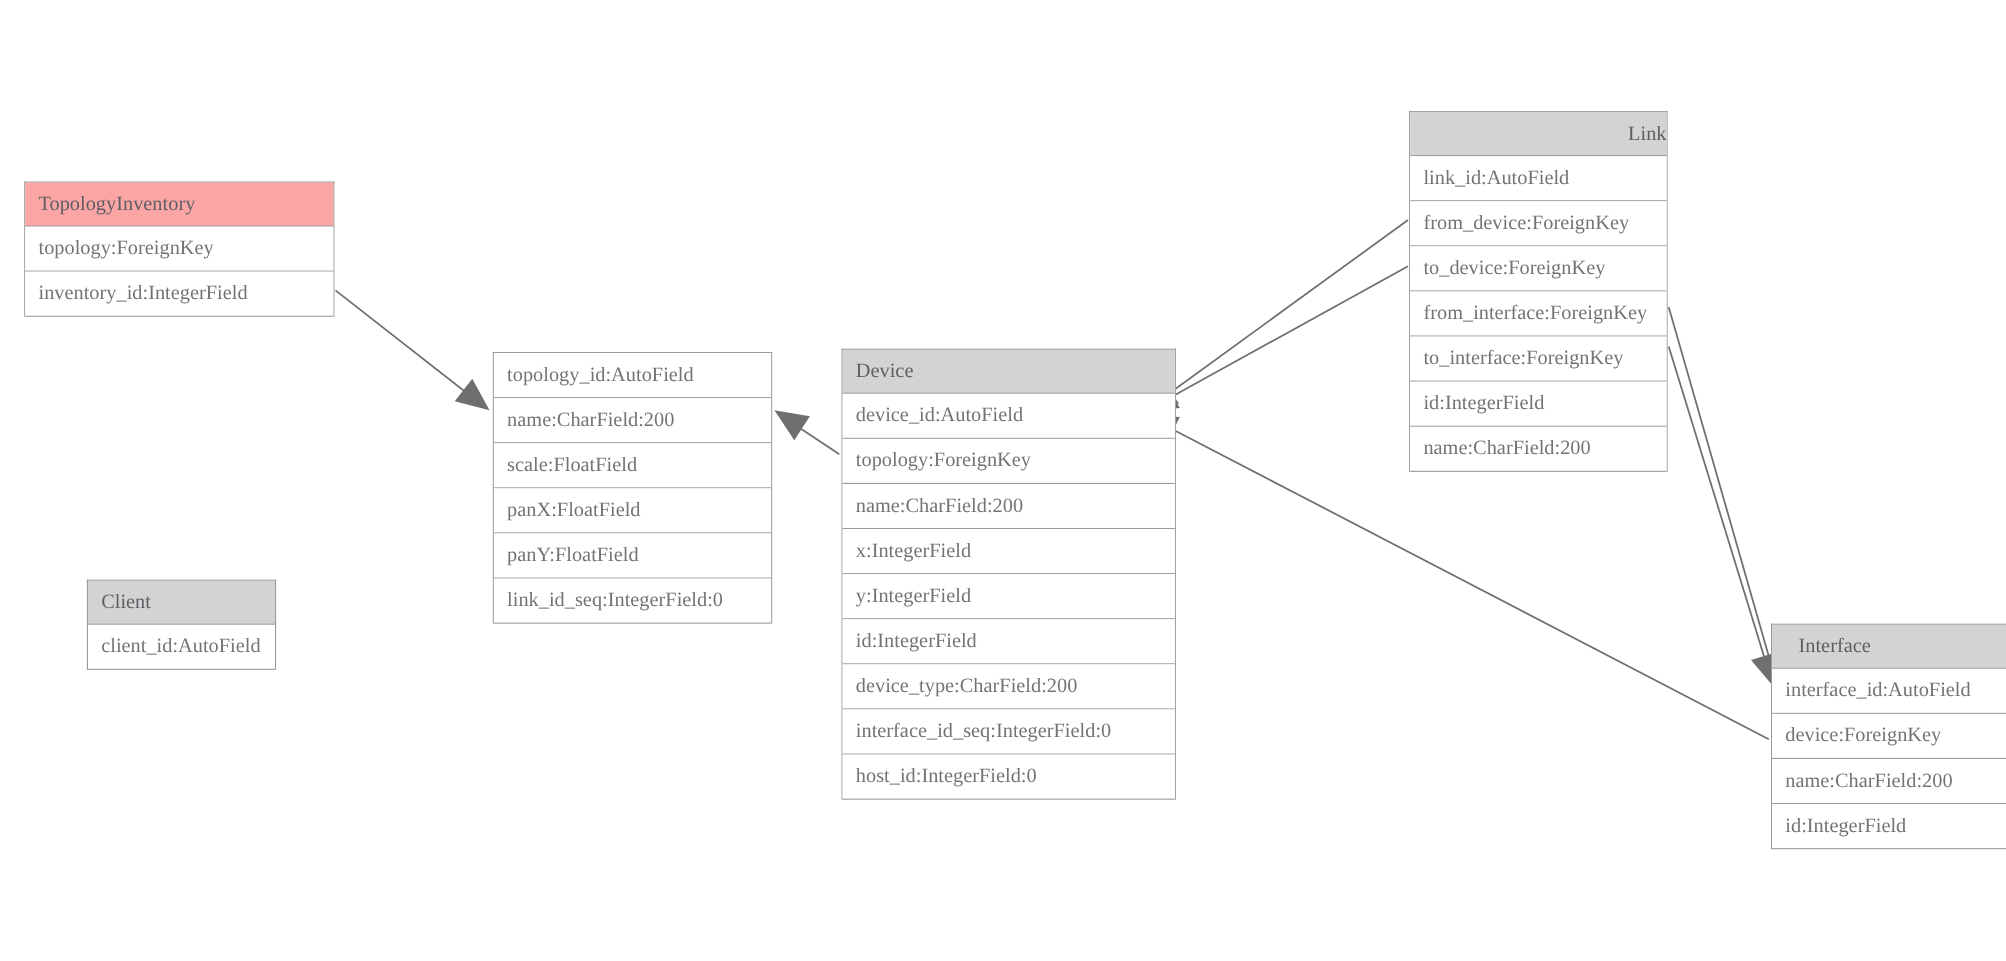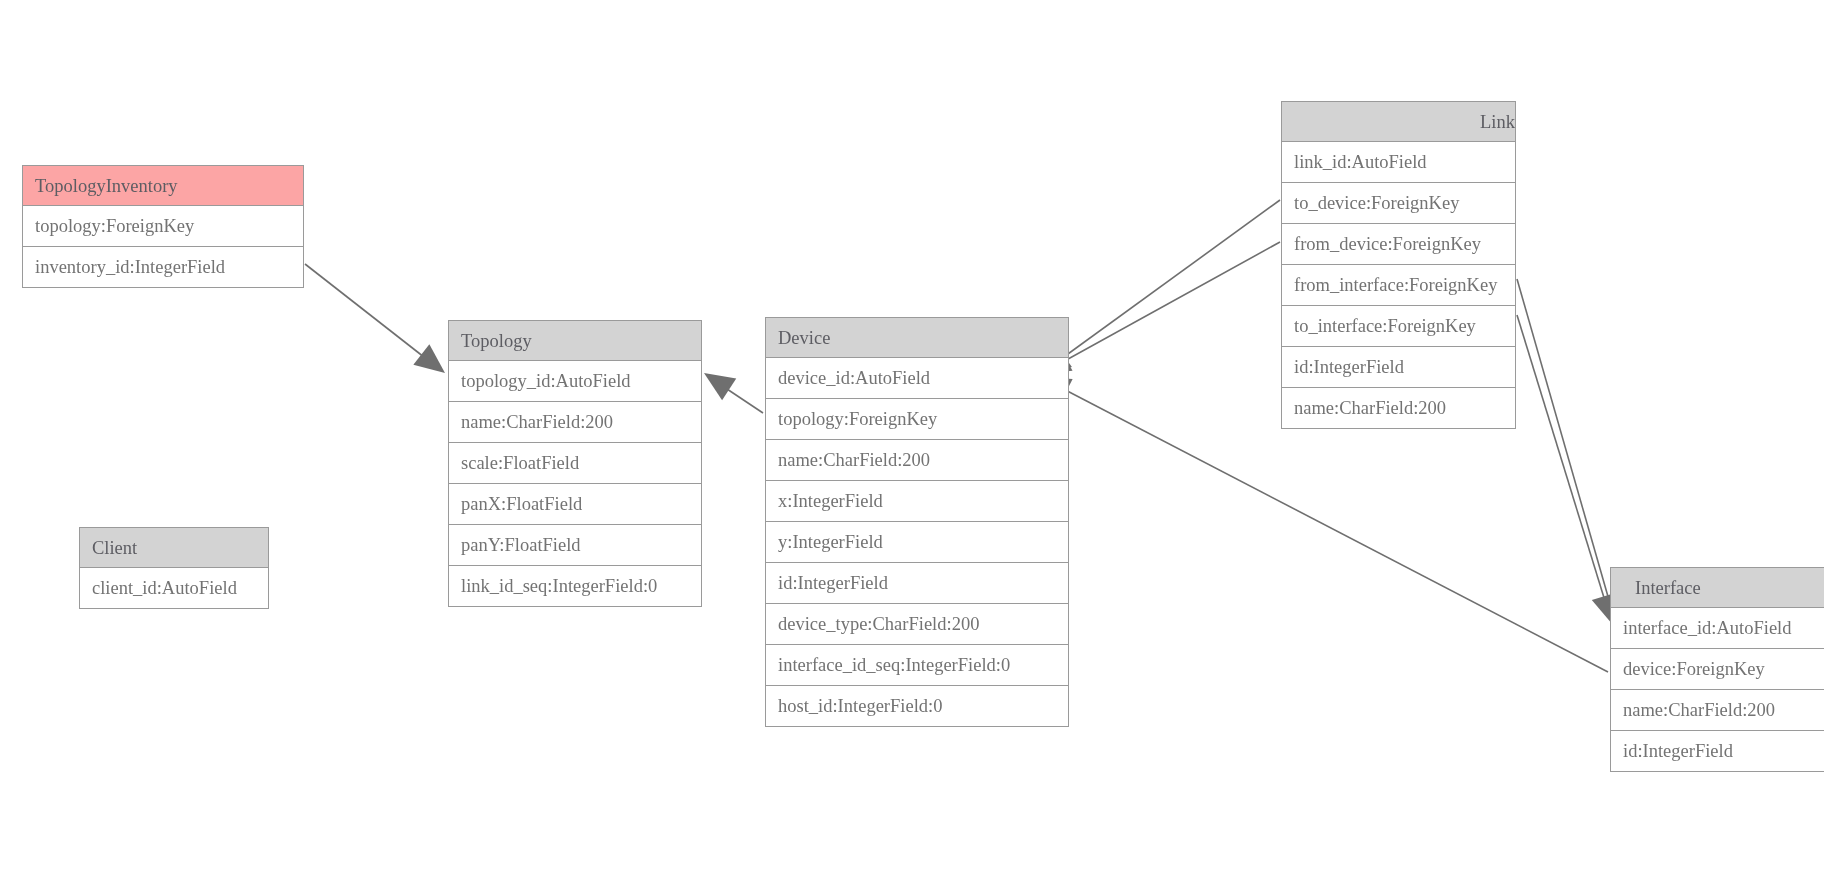--- a/index.html
+++ b/index.html
@@ -95,49 +95,48 @@
       </g>
     </svg>
 
   <div id="entity-layer">
       <div class="entity" style="left: 22px; top: 165px; width: 282px; border-color: rgb(154, 154, 154);">
         <div class="entity-header" style="background: #fca5a5;">TopologyInventory</div>
         <div class="entity-field">topology:ForeignKey</div>
         <div class="entity-field">inventory_id:IntegerField</div>
       </div>
       <div class="entity" style="left: 448px; top: 320px; width: 254px; border-color: rgb(154, 154, 154);">
-        <div class="entity-header" style="background: rgb(211, 211, 211);">Topology</div>
         <div class="entity-field">topology_id:AutoField</div>
         <div class="entity-field">name:CharField:200</div>
         <div class="entity-field">scale:FloatField</div>
         <div class="entity-field">panX:FloatField</div>
         <div class="entity-field">panY:FloatField</div>
         <div class="entity-field">link_id_seq:IntegerField:0</div>
       </div>
-      <div class="entity" style="left: 79px; top: 527px; width: 190px; border-color: rgb(154, 154, 154);">
+      <div class="entity" style="left: 79px; top: 527px; width: 172px; border-color: rgb(154, 154, 154);">
         <div class="entity-header" style="background: rgb(211, 211, 211);">Client</div>
         <div class="entity-field">client_id:AutoField</div>
       </div>
       <div class="entity" style="left: 765px; top: 317px; width: 304px; border-color: rgb(154, 154, 154);">
         <div class="entity-header" style="background: rgb(211, 211, 211);">Device</div>
         <div class="entity-field">device_id:AutoField</div>
         <div class="entity-field">topology:ForeignKey</div>
         <div class="entity-field">name:CharField:200</div>
         <div class="entity-field">x:IntegerField</div>
         <div class="entity-field">y:IntegerField</div>
         <div class="entity-field">id:IntegerField</div>
         <div class="entity-field">device_type:CharField:200</div>
         <div class="entity-field">interface_id_seq:IntegerField:0</div>
         <div class="entity-field">host_id:IntegerField:0</div>
       </div>
       <div class="entity" style="left: 1281px; top: 101px; width: 235px; border-color: rgb(154, 154, 154);">
         <div class="entity-header" style="background: rgb(211, 211, 211); text-align: right;">Link</div>
         <div class="entity-field">link_id:AutoField</div>
+        <div class="entity-field">from_device:ForeignKey</div>
         <div class="entity-field">to_device:ForeignKey</div>
-        <div class="entity-field">from_device:ForeignKey</div>
         <div class="entity-field">from_interface:ForeignKey</div>
         <div class="entity-field">to_interface:ForeignKey</div>
         <div class="entity-field">id:IntegerField</div>
         <div class="entity-field">name:CharField:200</div>
       </div>
       <div class="entity" style="left: 1610px; top: 567px; width: 216px; border-color: rgb(154, 154, 154);">
         <div class="entity-header" style="background: rgb(211, 211, 211); padding-left: 24px;">Interface</div>
         <div class="entity-field">interface_id:AutoField</div>
         <div class="entity-field">device:ForeignKey</div>
         <div class="entity-field">name:CharField:200</div>

